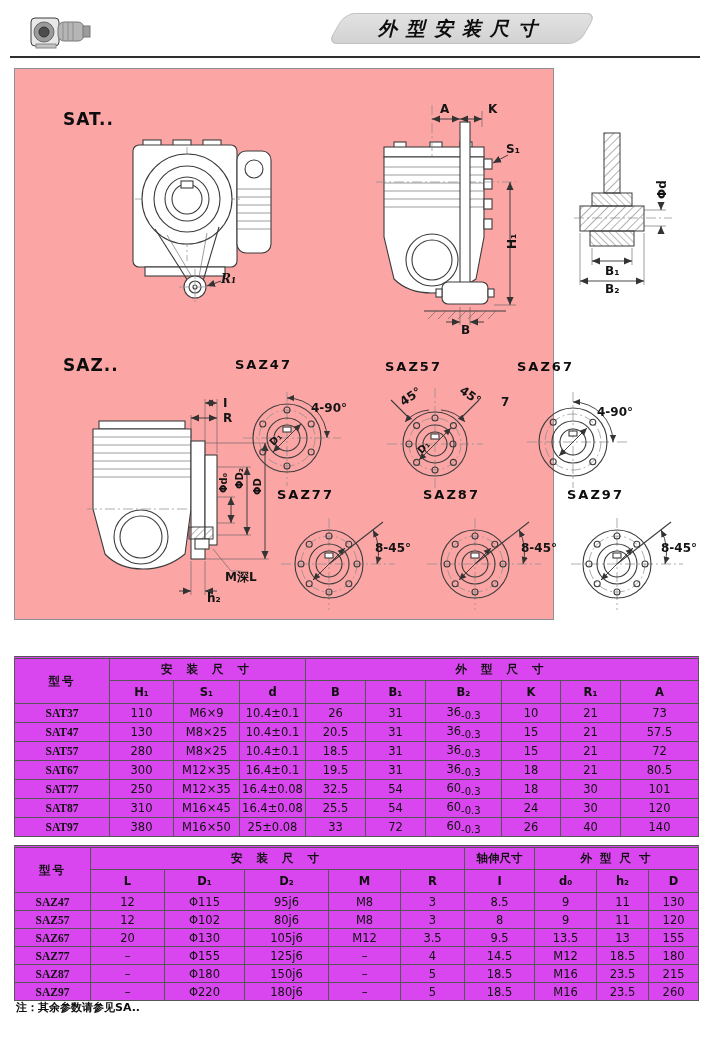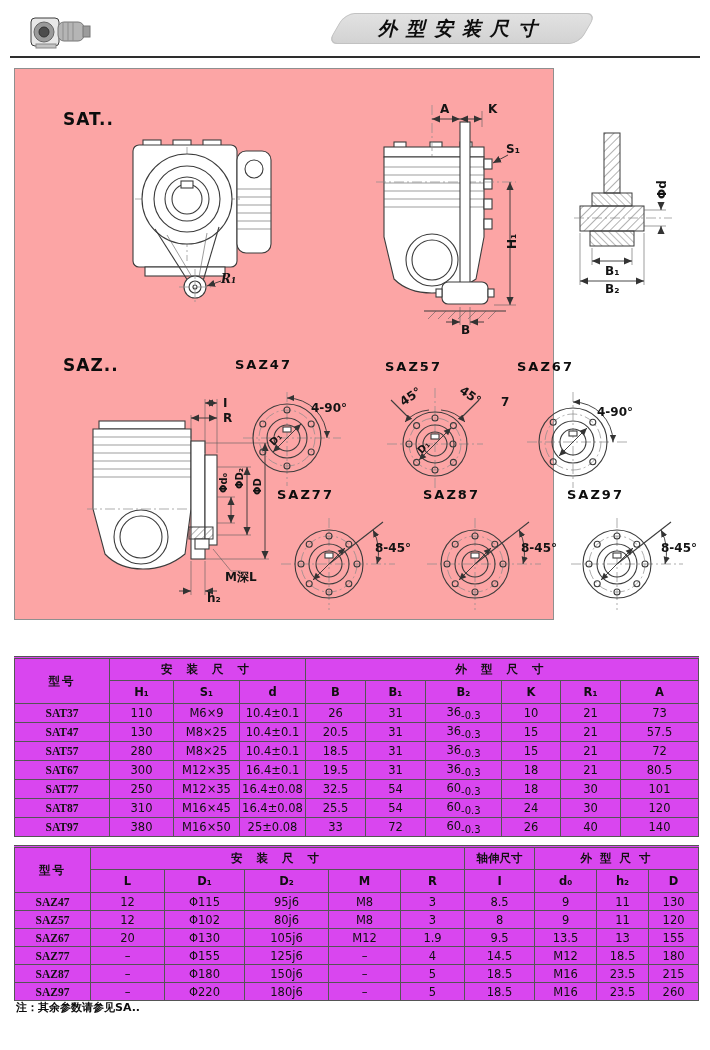--- a/index.html
+++ b/index.html
@@ -601,21 +601,21 @@
           <td>9</td>
           <td>11</td>
           <td>120</td>
         </tr>
       <tr>
           <td class="model">SAZ67</td>
           <td>20</td>
           <td>Φ130</td>
           <td>105j6</td>
           <td>M12</td>
-          <td>1.9</td>
+          <td>3.5</td>
           <td>9.5</td>
           <td>13.5</td>
           <td>13</td>
           <td>155</td>
         </tr>
       <tr>
           <td class="model">SAZ77</td>
           <td>–</td>
           <td>Φ155</td>
           <td>125j6</td>

